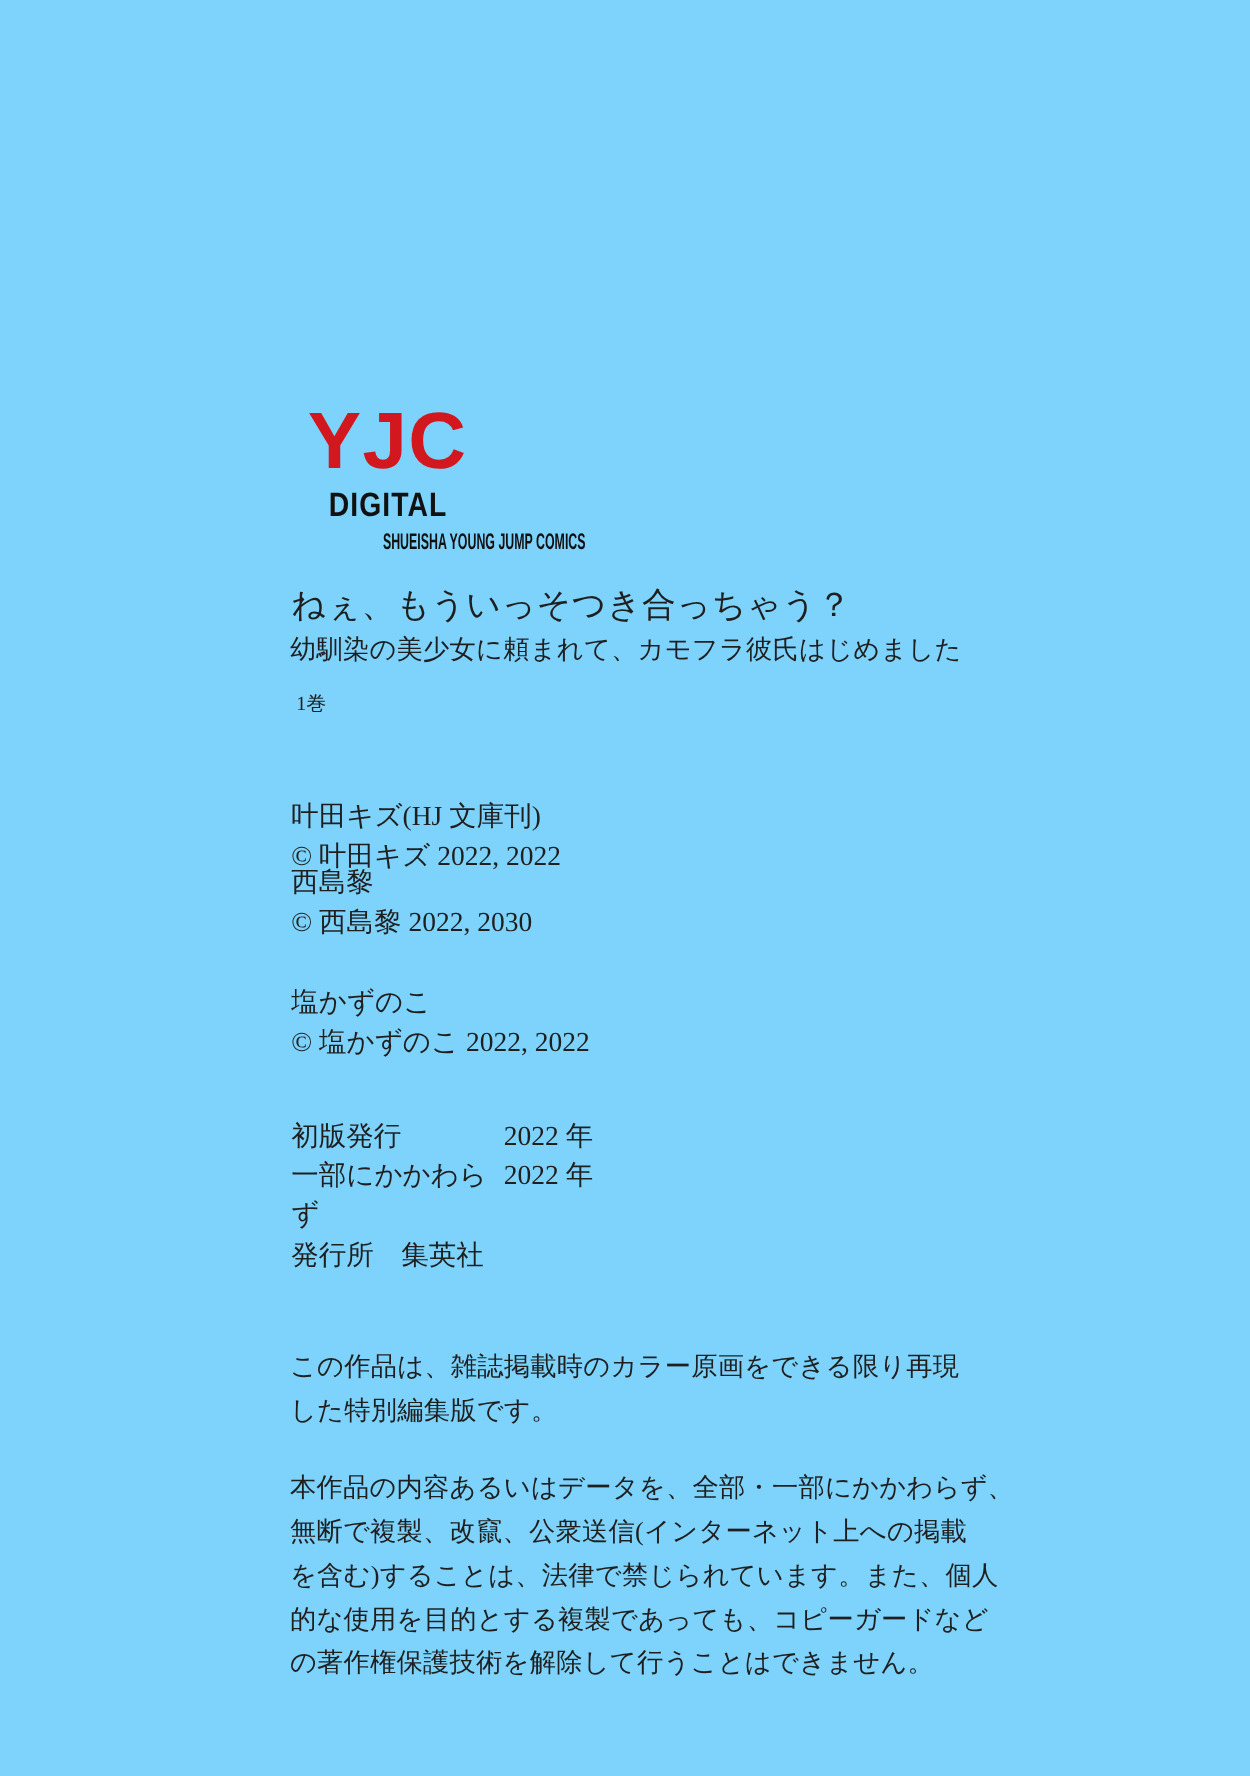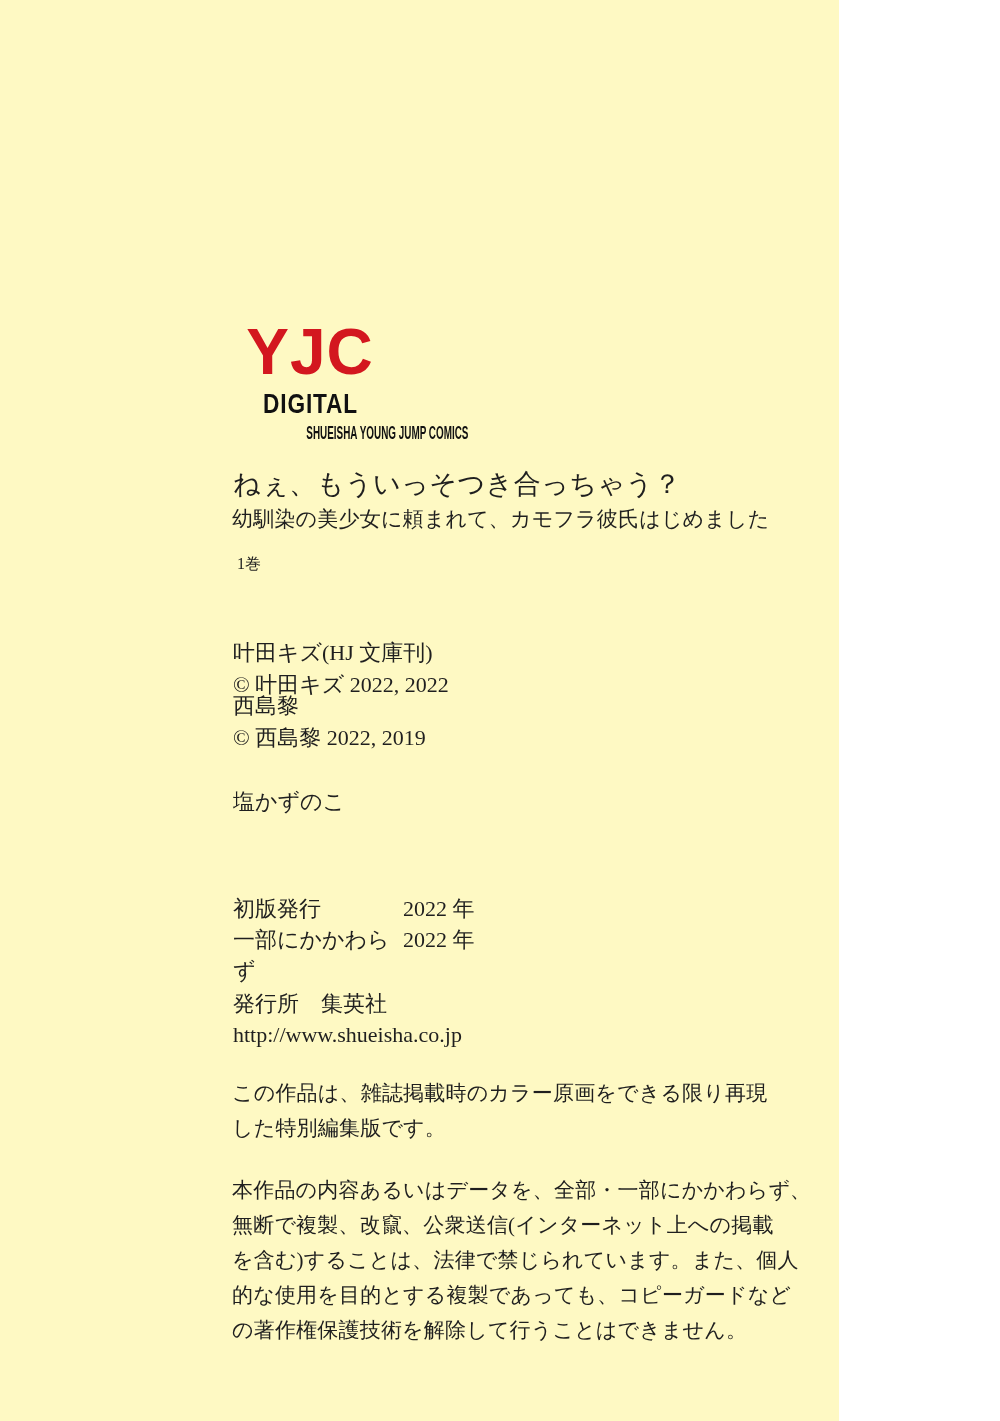--- a/index.html
+++ b/index.html
@@ -2,23 +2,23 @@
 <html lang="ja" style="--brand-red: #d3171f;"><head>
 <meta charset="utf-8">
 <style>
   html, body {
     margin: 0;
     padding: 0;
     background: #ffffff;
   }
   .page {
     position: relative;
-    width: 839px;
+    width: 1000px;
     height: 1421px;
-    background: #fef9c3;
+    background: #7dd3fc;
     overflow: hidden;
     font-family: "Liberation Serif", "DejaVu Serif", serif;
     color: #1f1f1f;
   }
   .abs { position: absolute; }
 
   
   .logo {
     position: absolute;
     left: 240px;
@@ -126,40 +126,40 @@
   <h1 class="abs book-title">ねぇ、もういっそつき合っちゃう？</h1>
   <div class="abs book-subtitle">幼馴染の美少女に頼まれて、カモフラ彼氏はじめました</div>
   <div class="abs volume">1巻</div>
 
   <div class="abs credit-group credit-1">
     <div>叶田キズ(HJ 文庫刊)</div>
     <div>© 叶田キズ 2022, 2022</div>
   </div>
   <div class="abs credit-group credit-2">
     <div>西島黎</div>
-    <div>© 西島黎 2022, 2019</div>
+    <div>© 西島黎 2022, 2030</div>
   </div>
   <div class="abs credit-group credit-3">
     <div>塩かずのこ</div>
+    <div>© 塩かずのこ 2022, 2022</div>
   </div>
 
   <div class="abs publication">
     <div class="pub-row">
       <span class="pub-label">初版発行</span>
       <span class="pub-value">2022 年</span>
     </div>
     <div class="pub-row">
       <span class="pub-label">一部にかかわらず</span>
       <span class="pub-value">2022 年</span>
     </div>
   </div>
 
   <div class="abs publisher">
     <div>発行所　集英社</div>
-    <div>http://www.shueisha.co.jp</div>
   </div>
 
   <div class="abs note note-edition">この作品は、雑誌掲載時のカラー原画をできる限り再現
 した特別編集版です。</div>
   <div class="abs note note-legal">本作品の内容あるいはデータを、全部・一部にかかわらず、
 無断で複製、改竄、公衆送信(インターネット上への掲載
 を含む)することは、法律で禁じられています。また、個人
 的な使用を目的とする複製であっても、コピーガードなど
 の著作権保護技術を解除して行うことはできません。</div>
 

